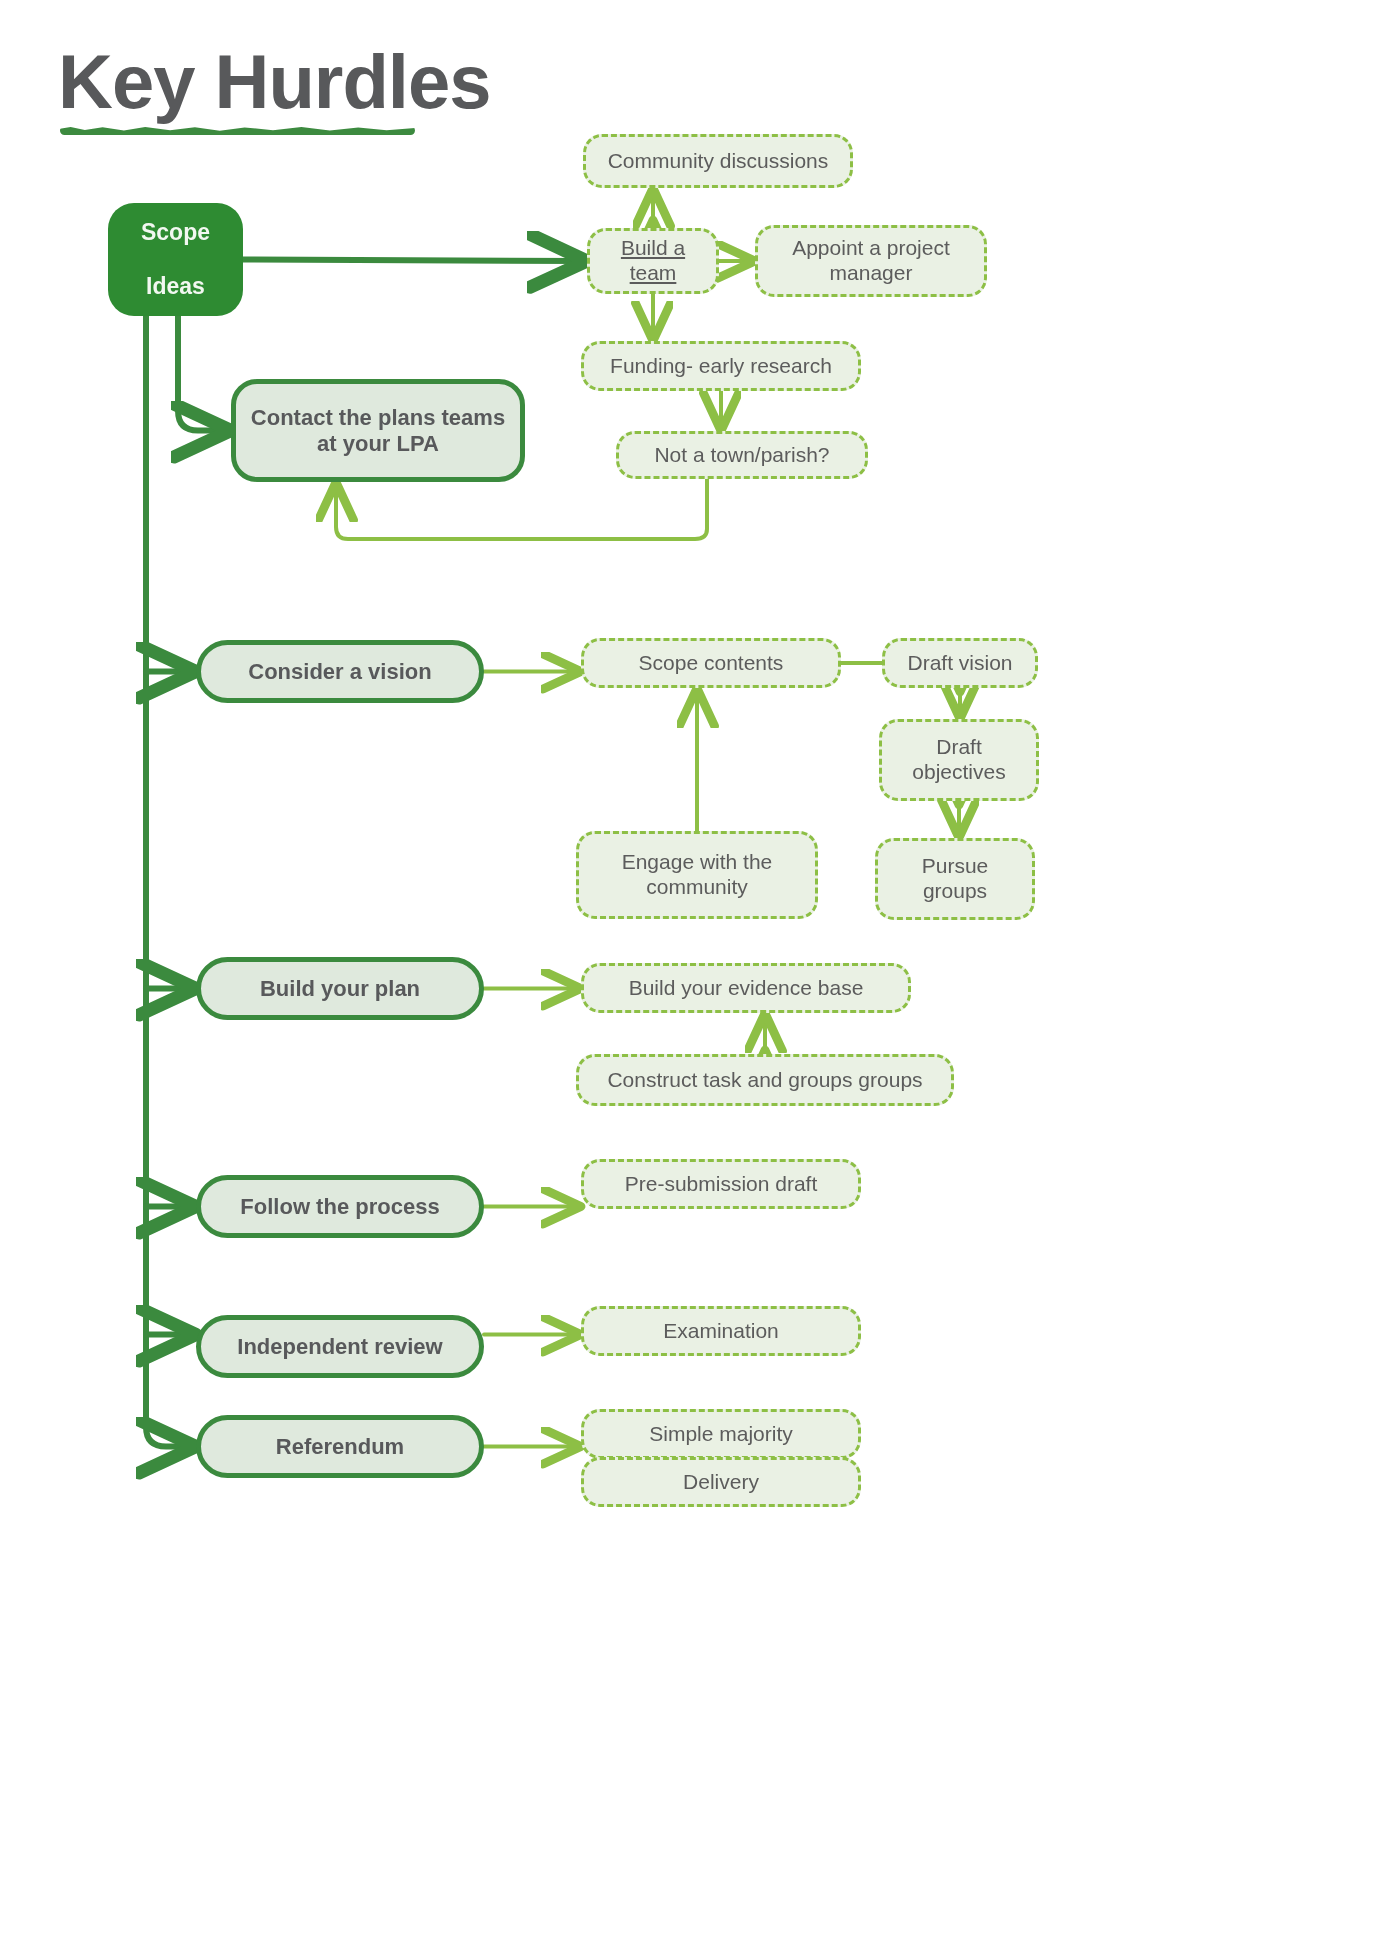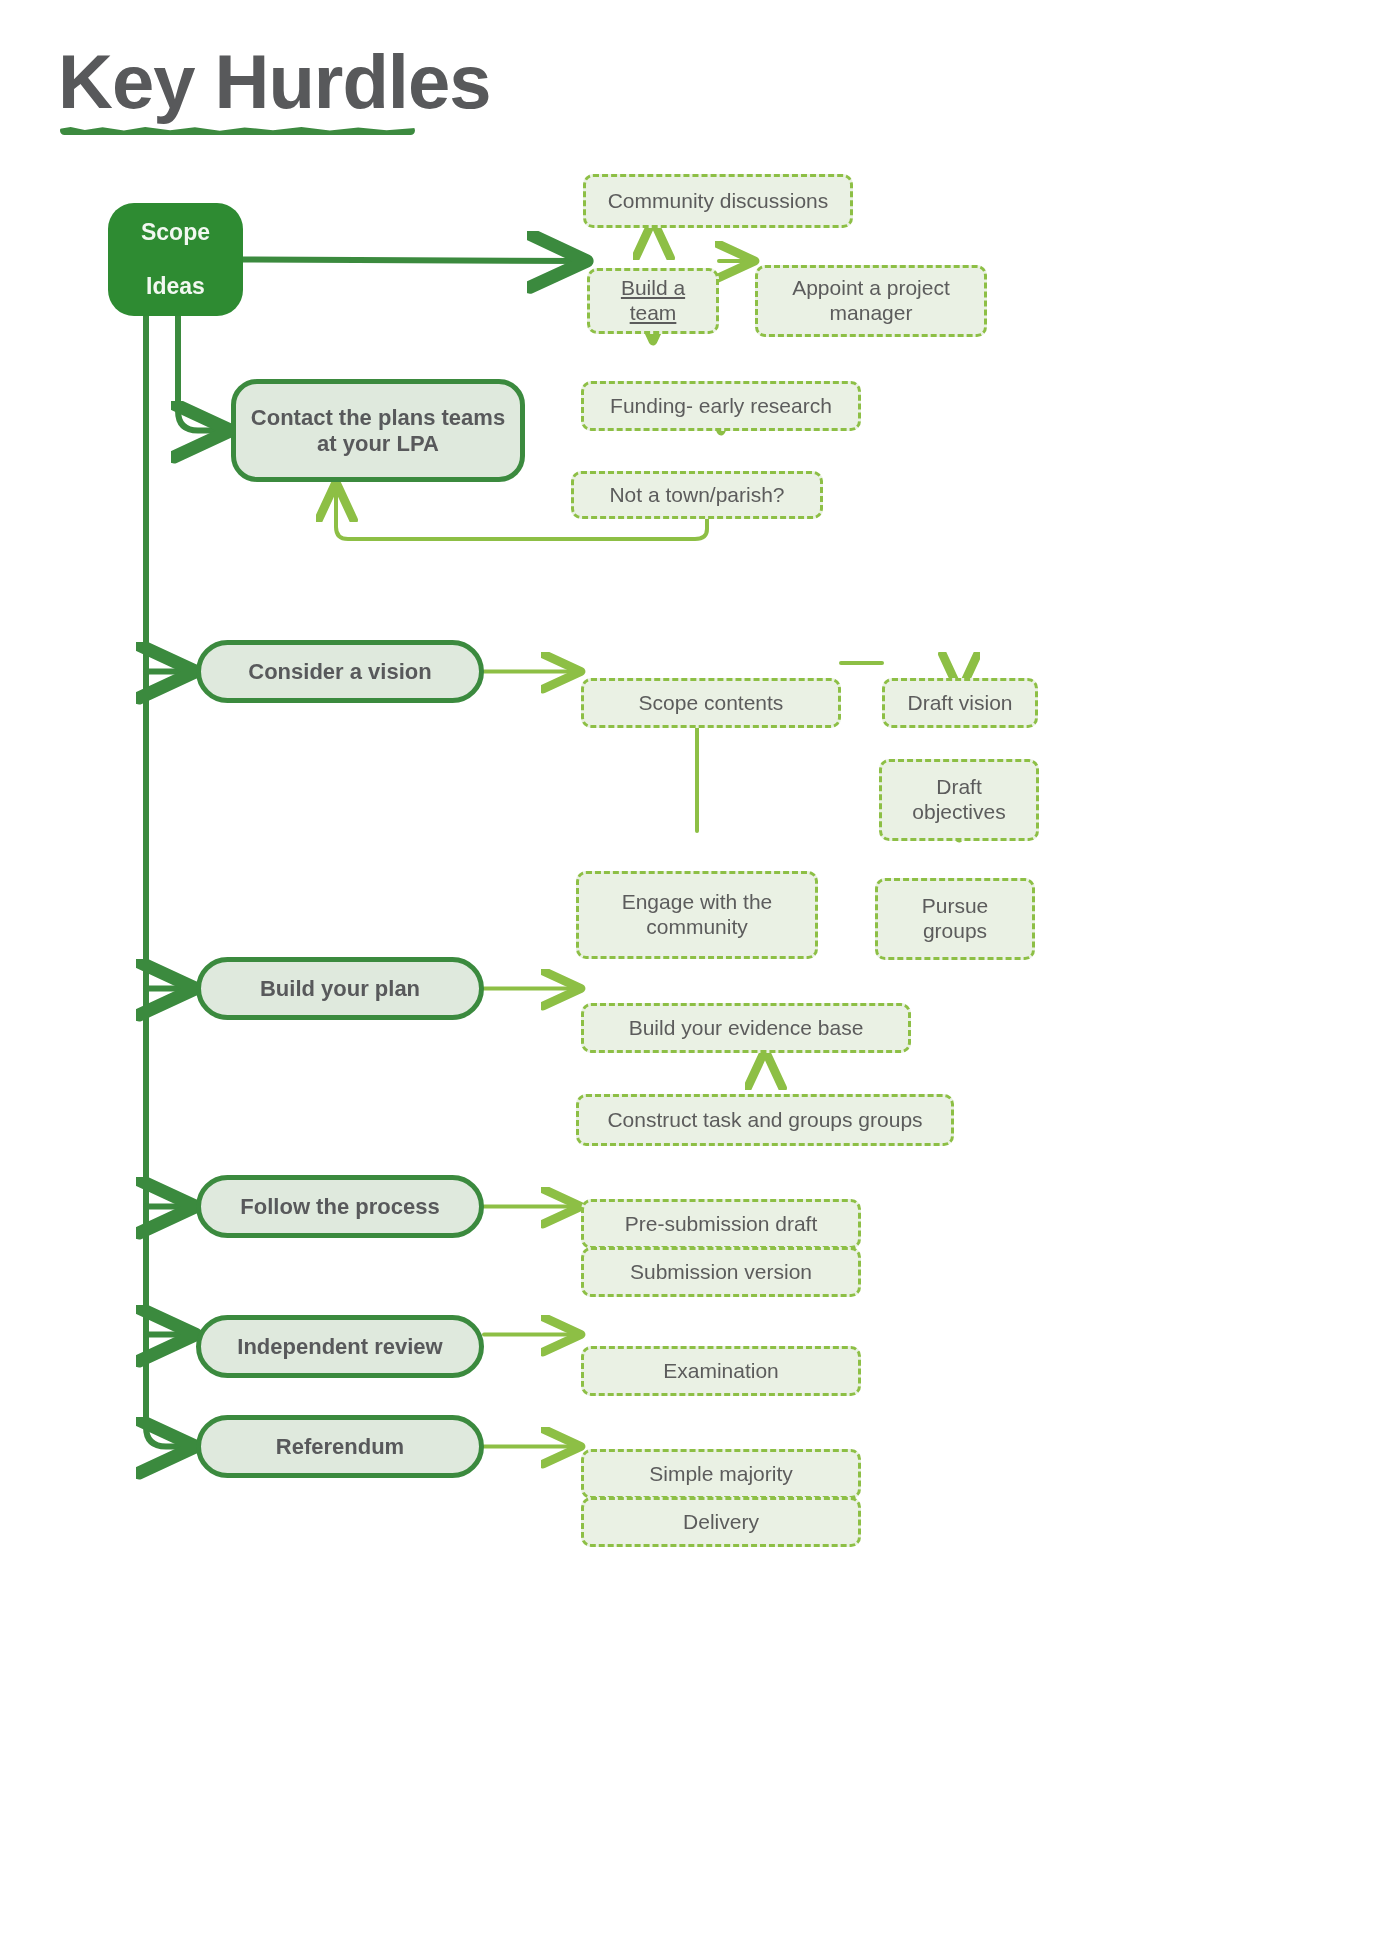--- a/index.html
+++ b/index.html
@@ -43,21 +43,21 @@
   .n-stage{
     background:#dfe9dd;color:#58595b;font-weight:bold;font-size:22px;
     border:5px solid #3b8a3e;border-radius:40px;
   }
   .n-stage.boxy{border-radius:26px;}
   
   .n-dash{
     background:#eaf1e4;color:#5c5c5c;font-weight:normal;font-size:21px;
     border:3px dashed #8dbf45;border-radius:22px;
   }
-  .n-dash.tight{border-radius:10px;margin-top:40px;}
+  .n-dash.tight{border-radius:19px;}
 
   
   .caption{
     position:absolute;z-index:2;color:#5c5c5c;font-size:21px;
     text-align:center;line-height:1.3;
   }
 </style>
 </head>
 <body>
 
@@ -145,21 +145,21 @@
   </div>
 
   <div class="node n-dash tight" style="left:755px;top:225px;width:232px;height:72px;">
     <span>Appoint a project manager</span>
   </div>
 
   <div class="node n-dash tight" style="left:581px;top:341px;width:280px;height:50px;">
     <span>Funding- early research</span>
   </div>
 
-  <div class="node n-dash tight" style="left:571px;top:431px;width:252px;height:48px;">
+  <div class="node n-dash tight" style="left:616px;top:431px;width:252px;height:48px;">
     <span>Not a town/parish?</span>
   </div>
 
   <div class="node n-stage boxy" style="left:231px;top:379px;width:294px;height:103px;">
     <span>Contact the plans teams at your LPA</span>
   </div>
 
 
   <div class="node n-stage" style="left:196px;top:640px;width:288px;height:63px;">
     <span>Consider a vision</span>
@@ -198,23 +198,20 @@
   </div>
 
   <div class="node n-stage" style="left:196px;top:1175px;width:288px;height:63px;">
     <span>Follow the process</span>
   </div>
 
   <div class="node n-dash tight" style="left:581px;top:1159px;width:280px;height:50px;">
     <span>Pre-submission draft</span>
   </div>
 
-  <div class="node n-dash tight" style="left:581px;top:1207px;width:280px;height:50px;">
-    <span>Submission version</span>
-  </div>
 
   <div class="node n-stage" style="left:196px;top:1303px;width:288px;height:63px;margin-top:12px;">
     <span>Independent review</span>
   </div>
 
   <div class="node n-dash tight" style="left:581px;top:1306px;width:280px;height:50px;">
     <span>Examination</span>
   </div>
 
   <div class="node n-stage" style="left:196px;top:1415px;width:288px;height:63px;">

